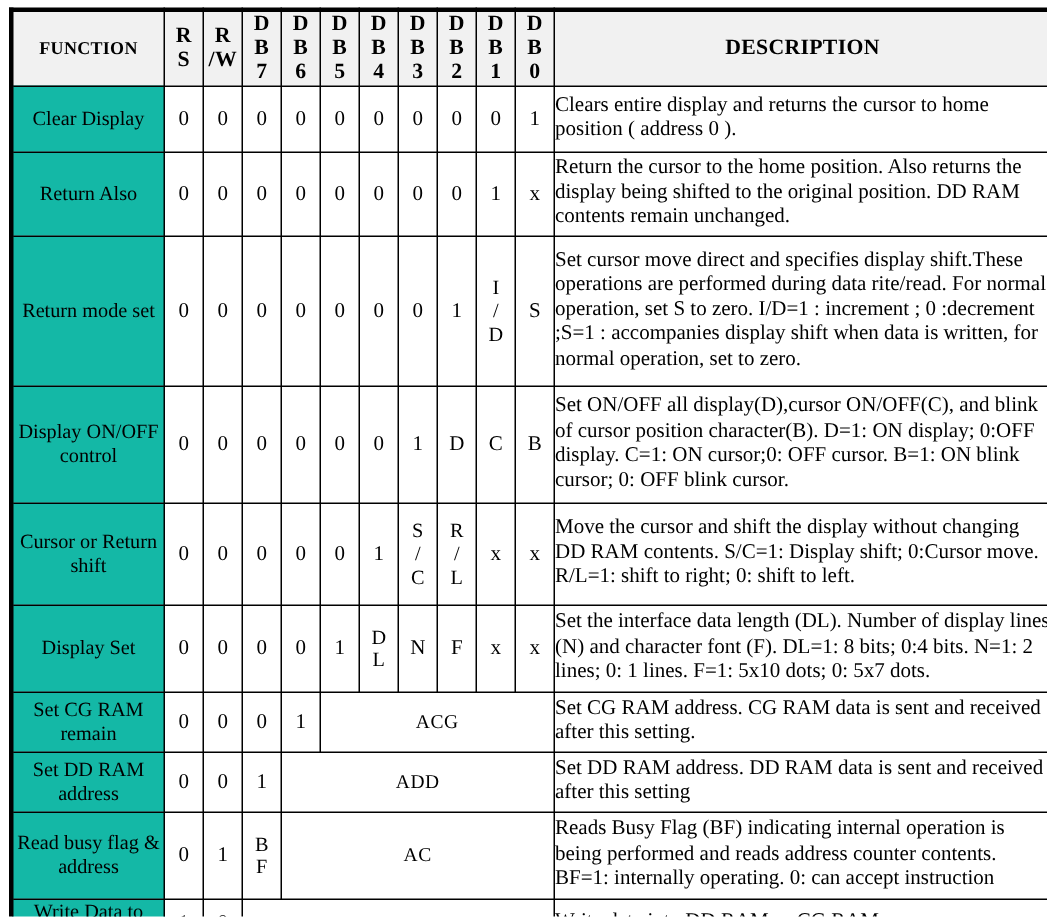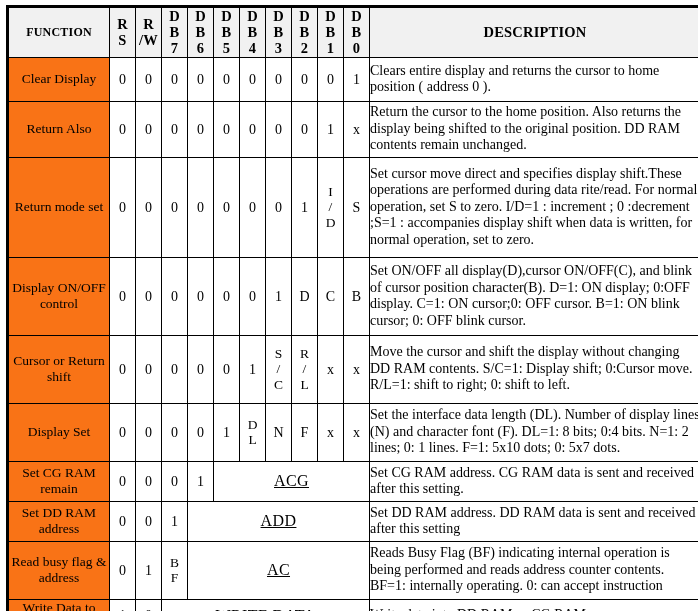--- a/index.html
+++ b/index.html
@@ -53,44 +53,43 @@
   .stackhead {
     display: block;
     font-weight: bold;
     font-size: 14.5px;
     line-height: 1.12;
     text-align: center;
   }
 
   
   td.func {
-    background: #f97316;
+    background: #14b8a6;
     font-weight: bold;
     text-align: center;
     font-size: 13.5px;
     line-height: 1.18;
     padding: 2px 2px;
   }
 
   
   td.bit {
     text-align: center;
     font-size: 14px;
     line-height: 1.1;
   }
   td.bit .vstack {
     display: block;
     line-height: 1.15;
     font-size: 13.5px;
   }
   td.span {
     text-align: center;
-    font-size: 16px;
+    font-size: 13px;
     letter-spacing: 0.4px;
-    text-decoration: underline;
   }
 
   
   td.desc {
     text-align: left;
     font-size: 14px;
     line-height: 1.18;
     padding: 1px 3px 1px 4px;
     vertical-align: top;
   }

